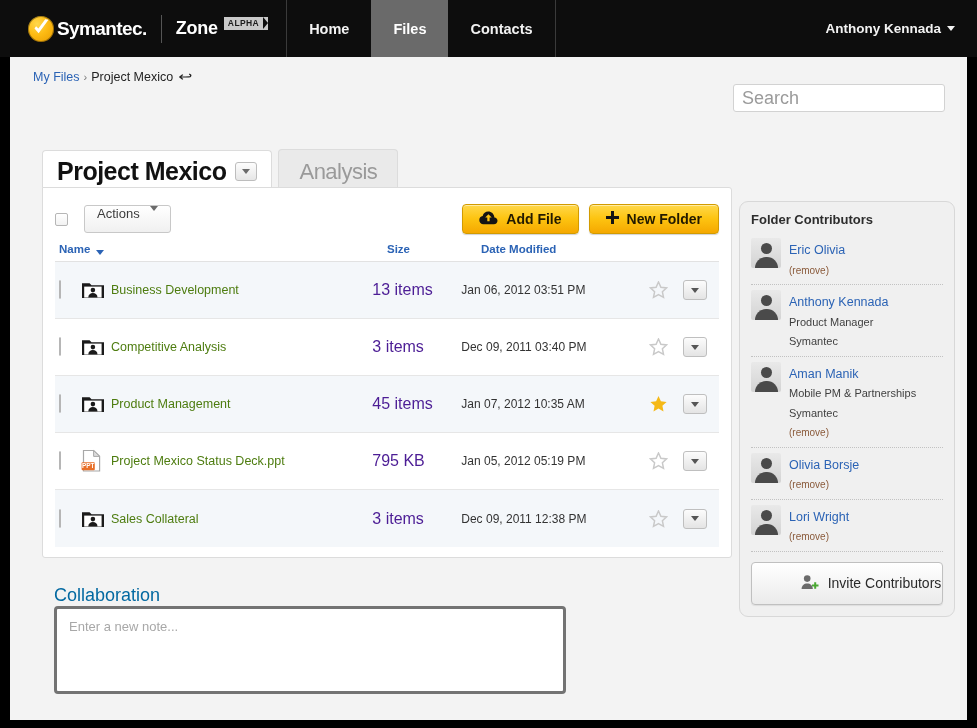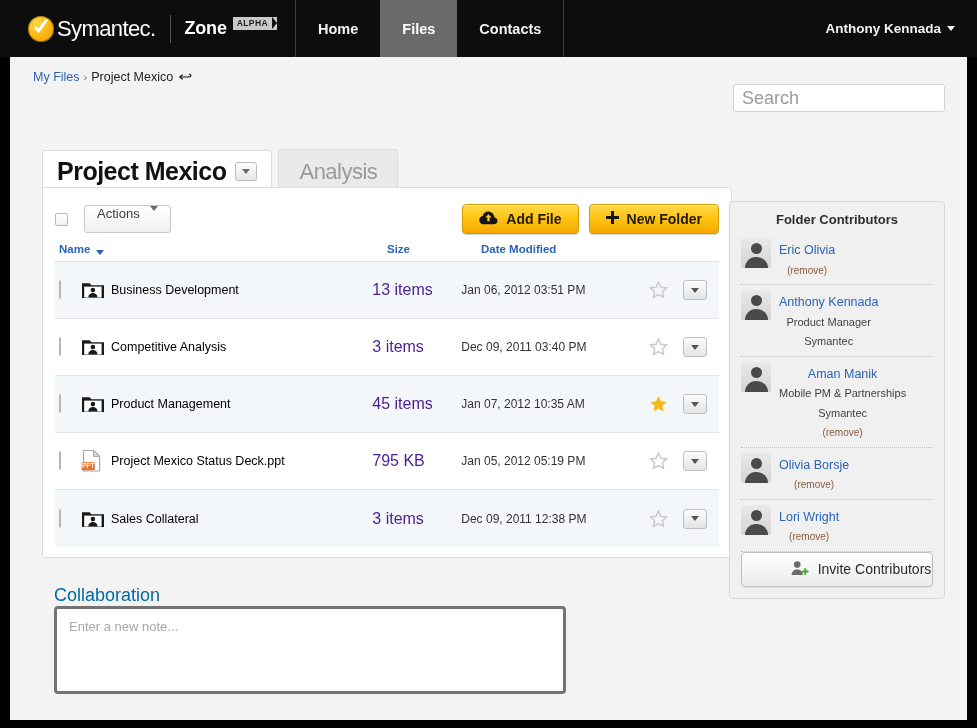--- a/index.html
+++ b/index.html
@@ -21,21 +21,21 @@
     padding-left: 28px; padding-right: 18px;
   }
   .sym-mark {
     width: 26px; height: 26px; border-radius: 50%;
     background: radial-gradient(circle at 35% 30%, #ffd84d 0%, #fdbb13 45%, #e79a00 100%);
     position: relative; margin-right: 3px;
     box-shadow: 0 0 0 1px rgba(0,0,0,.35) inset;
   }
   .sym-mark svg { position: absolute; left: 3px; top: 2px; }
   .sym-word {
-    color: #fff; font-size: 22px; font-weight: normal;
+    color: #fff; font-size: 19px; font-weight: bold;
     letter-spacing: -0.6px; line-height: 1;
   }
   .brand-divider {
     width: 1px; align-self: center; height: 28px;
     background: #555; margin: 0 14px;
   }
   .zone-word {
     color: #fff; font-size: 18px; font-weight: bold; letter-spacing: -0.2px;
   }
   .alpha-badge {
@@ -175,41 +175,40 @@
   }
 
   
   .row {
     display: flex; align-items: center; height: 57px;
     padding: 0 4px; border-bottom: 1px solid #e6e6e6;
   }
   .row.alt { background: #f4f7fa; }
   .r-cb { width: 22px; flex: none; }
   .r-icon { width: 30px; flex: none; display: flex; align-items: center; }
-  .r-name { width: 276px; font-size: 12.5px; color: #000000; cursor: pointer; }
+  .r-name { width: 276px; font-size: 12.5px; color: #4d7c0f; cursor: pointer; }
   .r-size { width: 94px; font-size: 16px; color: #4c1d95; }
   .r-date { width: 190px; font-size: 12px; color: #333; }
   .r-star { width: 36px; display: flex; justify-content: center; cursor: pointer; }
   .r-menu { width: 42px; display: flex; justify-content: center; }
   .rowdrop {
     width: 24px; height: 20px; border: 1px solid #bfbfbf; border-radius: 3px;
     background: linear-gradient(#fcfcfc, #e4e4e4);
     display: flex; align-items: center; justify-content: center; cursor: pointer;
   }
   .rowdrop i {
     width: 0; height: 0; border-left: 4px solid transparent;
     border-right: 4px solid transparent; border-top: 5px solid #555;
   }
 
   
   .contrib {
-    position: absolute; right: 22px; top: 144px; width: 216px;
-    background: #f0f0f0; border: 1px solid #d8d8d8; border-radius: 4px;
+    position: absolute; right: 12px; top: 144px; width: 216px;
+    background: #f0f0f0; border: 1px solid #d8d8d8; border-radius: 9px;
     padding: 10px 11px 11px 11px;
-    text-align: center;
   }
   .contrib h3 { font-size: 13px; color: #2d2d2d; margin-bottom: 6px; }
   .crow {
     display: flex; gap: 8px; padding: 5px 0 6px 0;
     border-bottom: 1px dotted #c2c2c2;
   }
   .avatar {
     width: 30px; height: 30px; flex: none; border-radius: 2px;
     background: linear-gradient(#e9e9e9, #d3d3d3); position: relative; overflow: hidden;
   }
@@ -219,21 +218,21 @@
   }
   .avatar .body {
     position: absolute; left: 4px; bottom: -6px; width: 23px; height: 17px;
     border-radius: 11px 11px 0 0; background: #4a4a4a;
   }
   .cinfo { line-height: 1.22; padding-top: 1px; }
   .cname { font-size: 12.5px; color: #2b63b5; cursor: pointer; }
   .cmeta { font-size: 11px; color: #3f3f3f; }
   .cremove { font-size: 10px; color: #8a5a3a; cursor: pointer; }
   .invite-btn {
-    width: 100%; height: 35px;
+    margin-top: 10px; width: 100%; height: 43px;
     border: 1px solid #c0c0c0; border-radius: 4px;
     background: linear-gradient(#ffffff, #ebebeb);
     display: flex; align-items: center; justify-content: center; gap: 9px;
     font-size: 14px; color: #2a2a2a; cursor: pointer;
     box-shadow: 0 1px 1px rgba(0,0,0,.08);
     padding-left: 48px;
   }
 
   
   .collab { position: absolute; left: 44px; top: 528px; width: 512px; }

